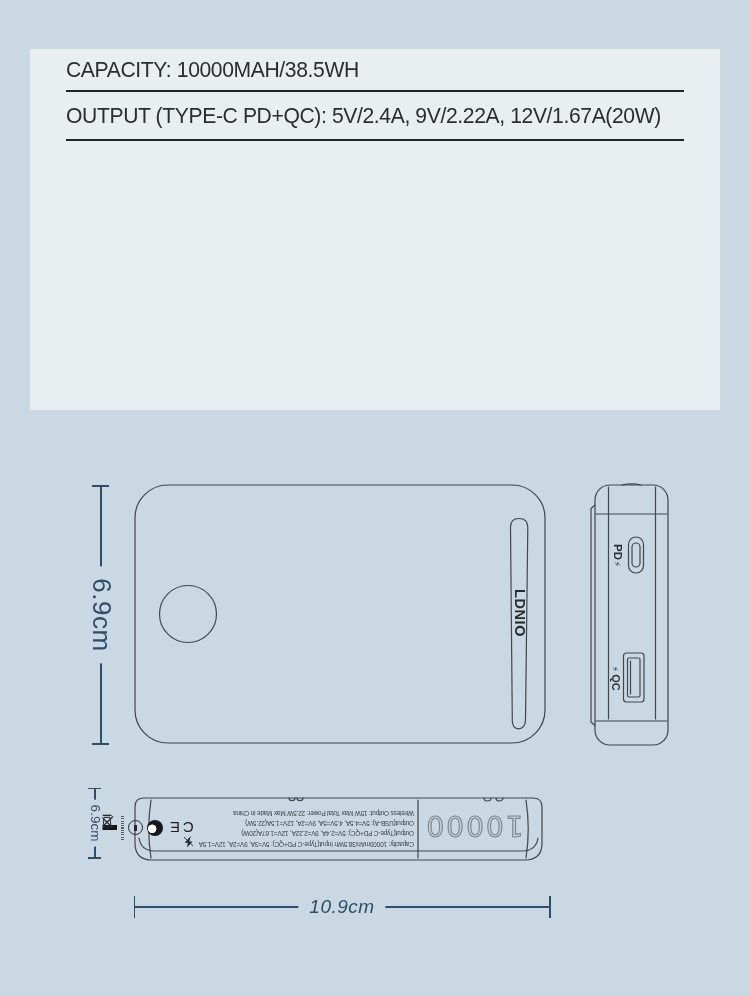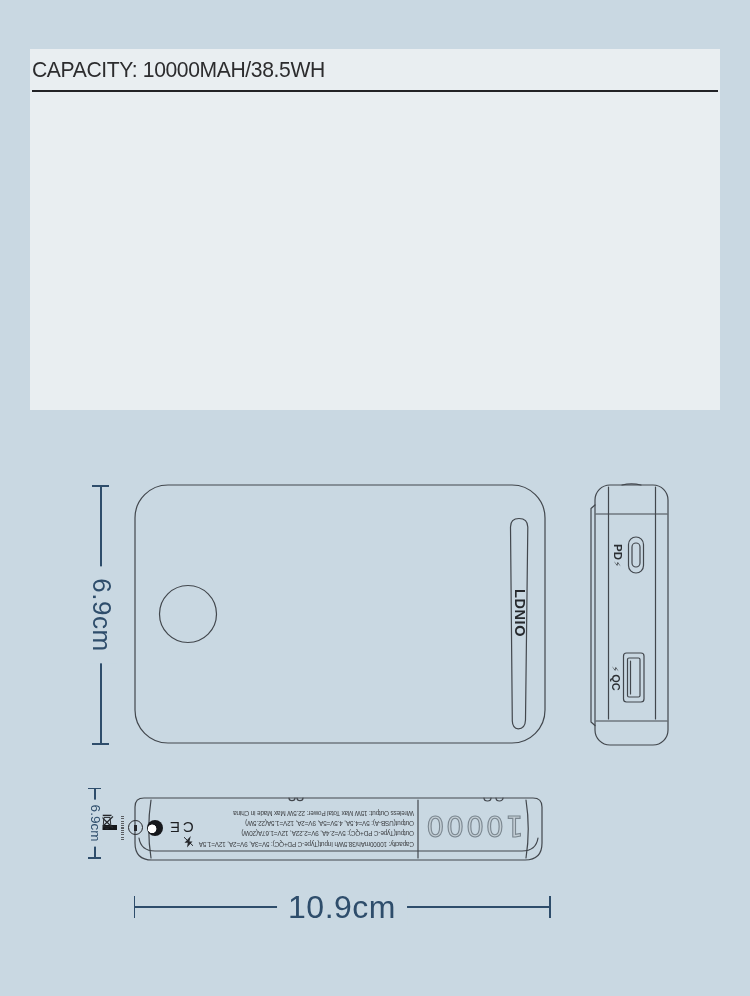--- a/index.html
+++ b/index.html
@@ -11,21 +11,21 @@
     position:relative;overflow:hidden;
   }
   .page{position:absolute;inset:0;width:750px;height:996px;}
 
   
   .spec-panel{
     position:absolute;left:30px;top:49px;width:690px;height:361px;
     background:#e9eef1;box-sizing:border-box;
   }
   .spec-row{
-    box-sizing:border-box;height:49px;margin:0 2px;
+    box-sizing:border-box;height:49px;margin:0 36px;
     border-bottom:2px solid #232326;
     display:flex;align-items:center;
     white-space:nowrap;
   }
   .spec-row:first-child{height:43px;}
   .spec-row .txt{
     font-size:22px;font-weight:500;color:#2c2c2e;
     letter-spacing:-0.4px;
     transform:scaleX(0.96);transform-origin:left center;
   }
@@ -39,21 +39,21 @@
   .dim-label-wrap{position:absolute;width:0;height:0;}
   .dim-label{
     position:absolute;display:inline-block;white-space:nowrap;
     color:#2e4d6b;background:#c9d8e2;
     transform:translate(-50%,-50%);
     font-weight:500;
   }
   .dim-label.rot{transform:translate(-50%,-50%) rotate(90deg);}
   .dim-label.big{font-size:26px;padding:0 12px;letter-spacing:0.5px;}
   .dim-label.small{font-size:13.5px;padding:0 5px;}
-  .dim-label.horiz{font-size:32px;padding:0 11px;letter-spacing:0.5px;}
+  .dim-label.horiz{font-size:19px;padding:0 11px;letter-spacing:0.5px;font-style:italic;}
 
   
   .bottom-print{
     position:absolute;left:144px;top:805px;width:270px;height:46px;
     transform:rotate(180deg);
     display:flex;flex-direction:row;align-items:center;gap:5px;
   }
   .print-lines{flex:0 0 auto;}
   .print-lines .pl{
     font-size:6.4px;line-height:10.3px;letter-spacing:-0.15px;
@@ -92,20 +92,23 @@
   }
 </style>
 </head>
 <body>
 
 <div class="page">
 
   <div class="spec-panel">
     <div class="spec-row">
         <span class="txt">CAPACITY: 10000MAH/38.5WH</span>
+      </div>
+    <div class="spec-row">
+        <span class="txt">OUTPUT (TYPE-C PD+QC): 5V/2.4A, 9V/2.22A, 12V/1.67A(20W)</span>
       </div>
   </div>
 
   <svg style="left:130px;top:480px;" width="430" height="270" viewBox="0 0 430 270">
     <rect class="stroke" x="5" y="5" width="410" height="258" rx="33"></rect>
     <circle class="stroke" cx="58" cy="134" r="28.5"></circle>
     <path class="stroke" d="M380.5,47 Q380.5,38.5 389,38.5 Q397.6,38.5 397.8,47 L395.5,240 Q395.2,248.6 388.2,248.8 Q382.6,248.4 382.3,241 Z"></path>
     <text x="389" y="133" transform="rotate(90 389 133)" text-anchor="middle" dominant-baseline="middle" font-family="Liberation Sans, sans-serif" font-size="14.5" font-weight="bold" letter-spacing="0.6" fill="#26292d">LDNIO</text>
   </svg>
 

